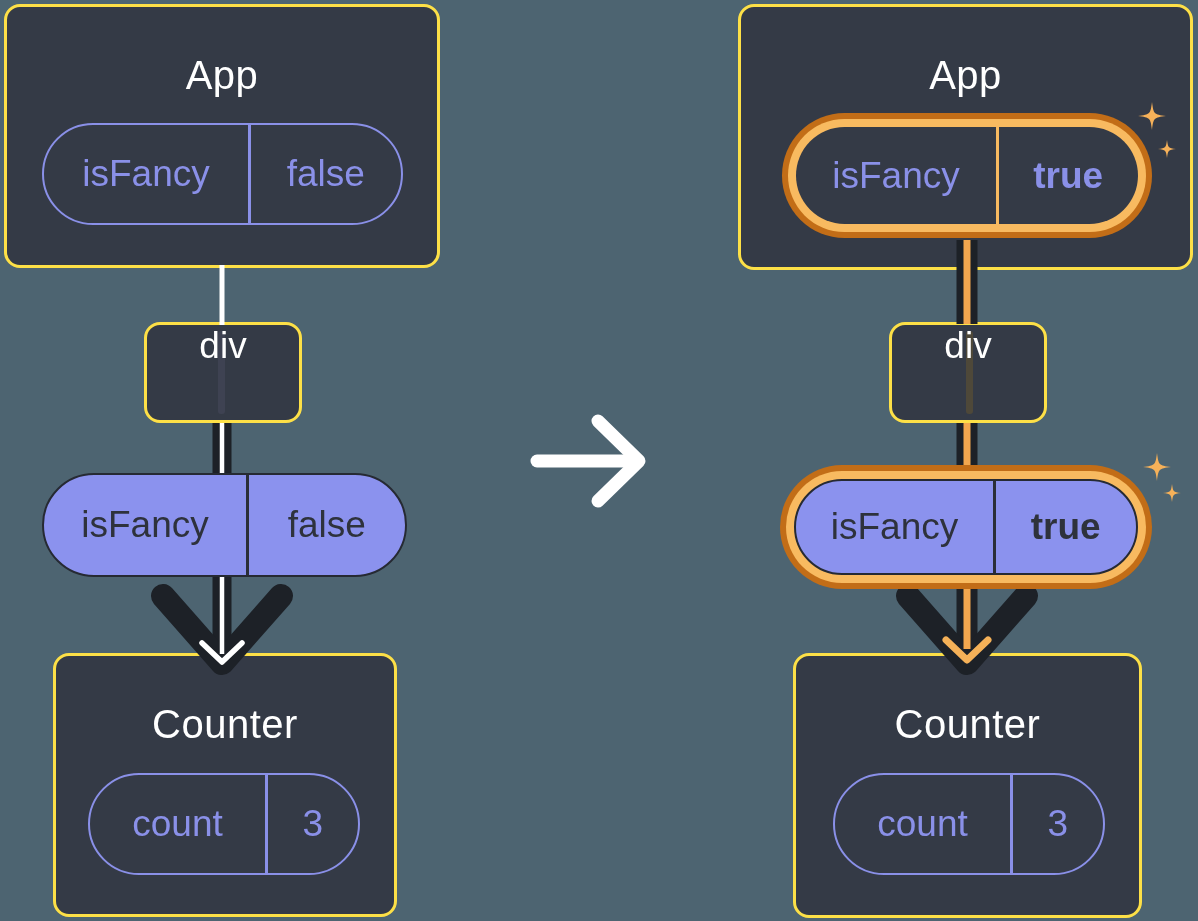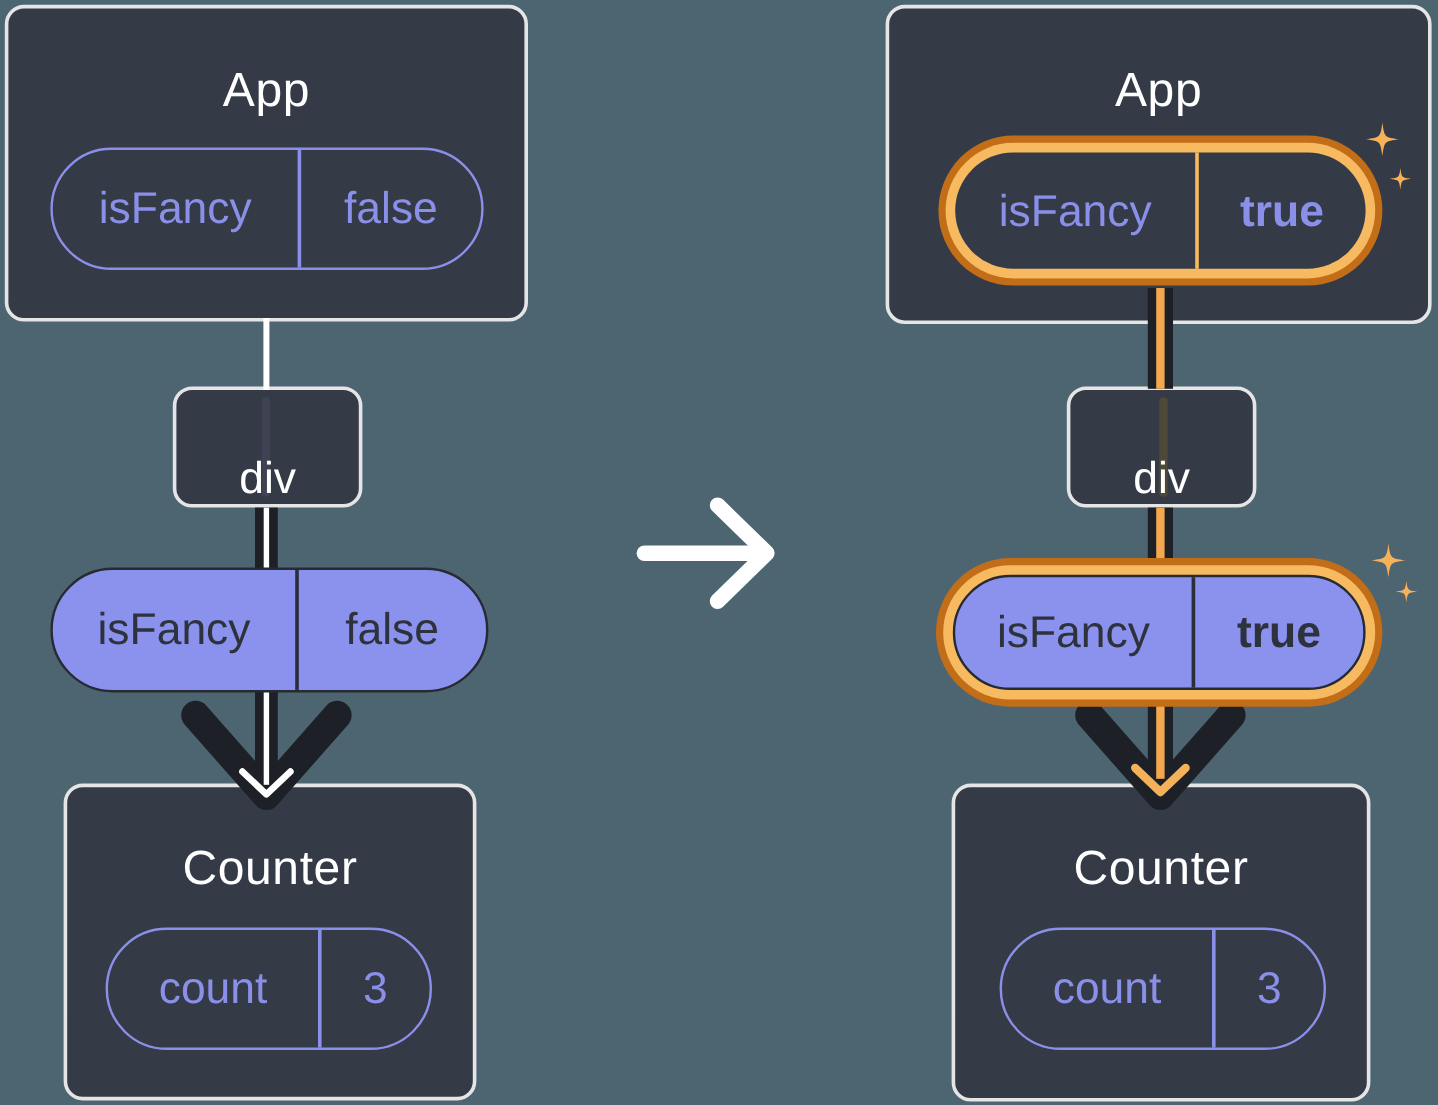--- a/index.html
+++ b/index.html
@@ -2,28 +2,28 @@
 <html><head>
 <meta charset="utf-8">
 <style>
   html,body{margin:0;padding:0;background:#4d6471;}
   .stage{
     position:relative;width:1198px;height:921px;overflow:hidden;
     background:#4d6471;
     font-family:"Liberation Sans", sans-serif;
   }
   .card{
-    position:absolute;background:#343a46;border:3px solid #e5e5e5;
+    position:absolute;background:#343a46;border:3px solid #fde047;
     border-radius:16px;box-sizing:border-box;z-index:1;
   }
   .card-title{
     position:absolute;left:0;right:0;top:46px;text-align:center;
     color:#ffffff;font-size:40px;font-weight:500;letter-spacing:0.5px;
   }
-  .div-card{display:flex;align-items:flex-end;justify-content:center;}
+  .div-card{display:flex;align-items:flex-start;justify-content:center;}
   .div-label{color:#ffffff;font-size:37px;font-weight:500;position:relative;z-index:2;}
   .div-stripe{position:absolute;top:6px;bottom:6px;width:7px;border-radius:3px;z-index:1;}
   .stripe-left{left:71px;background:#3e4252;}
   .stripe-right{left:74px;background:#4e4839;}
 
   .pill{
     position:absolute;display:flex;align-items:stretch;border-radius:999px;
     box-sizing:border-box;z-index:3;
   }
   .pill .sec{display:flex;align-items:center;justify-content:center;font-size:37px;}

